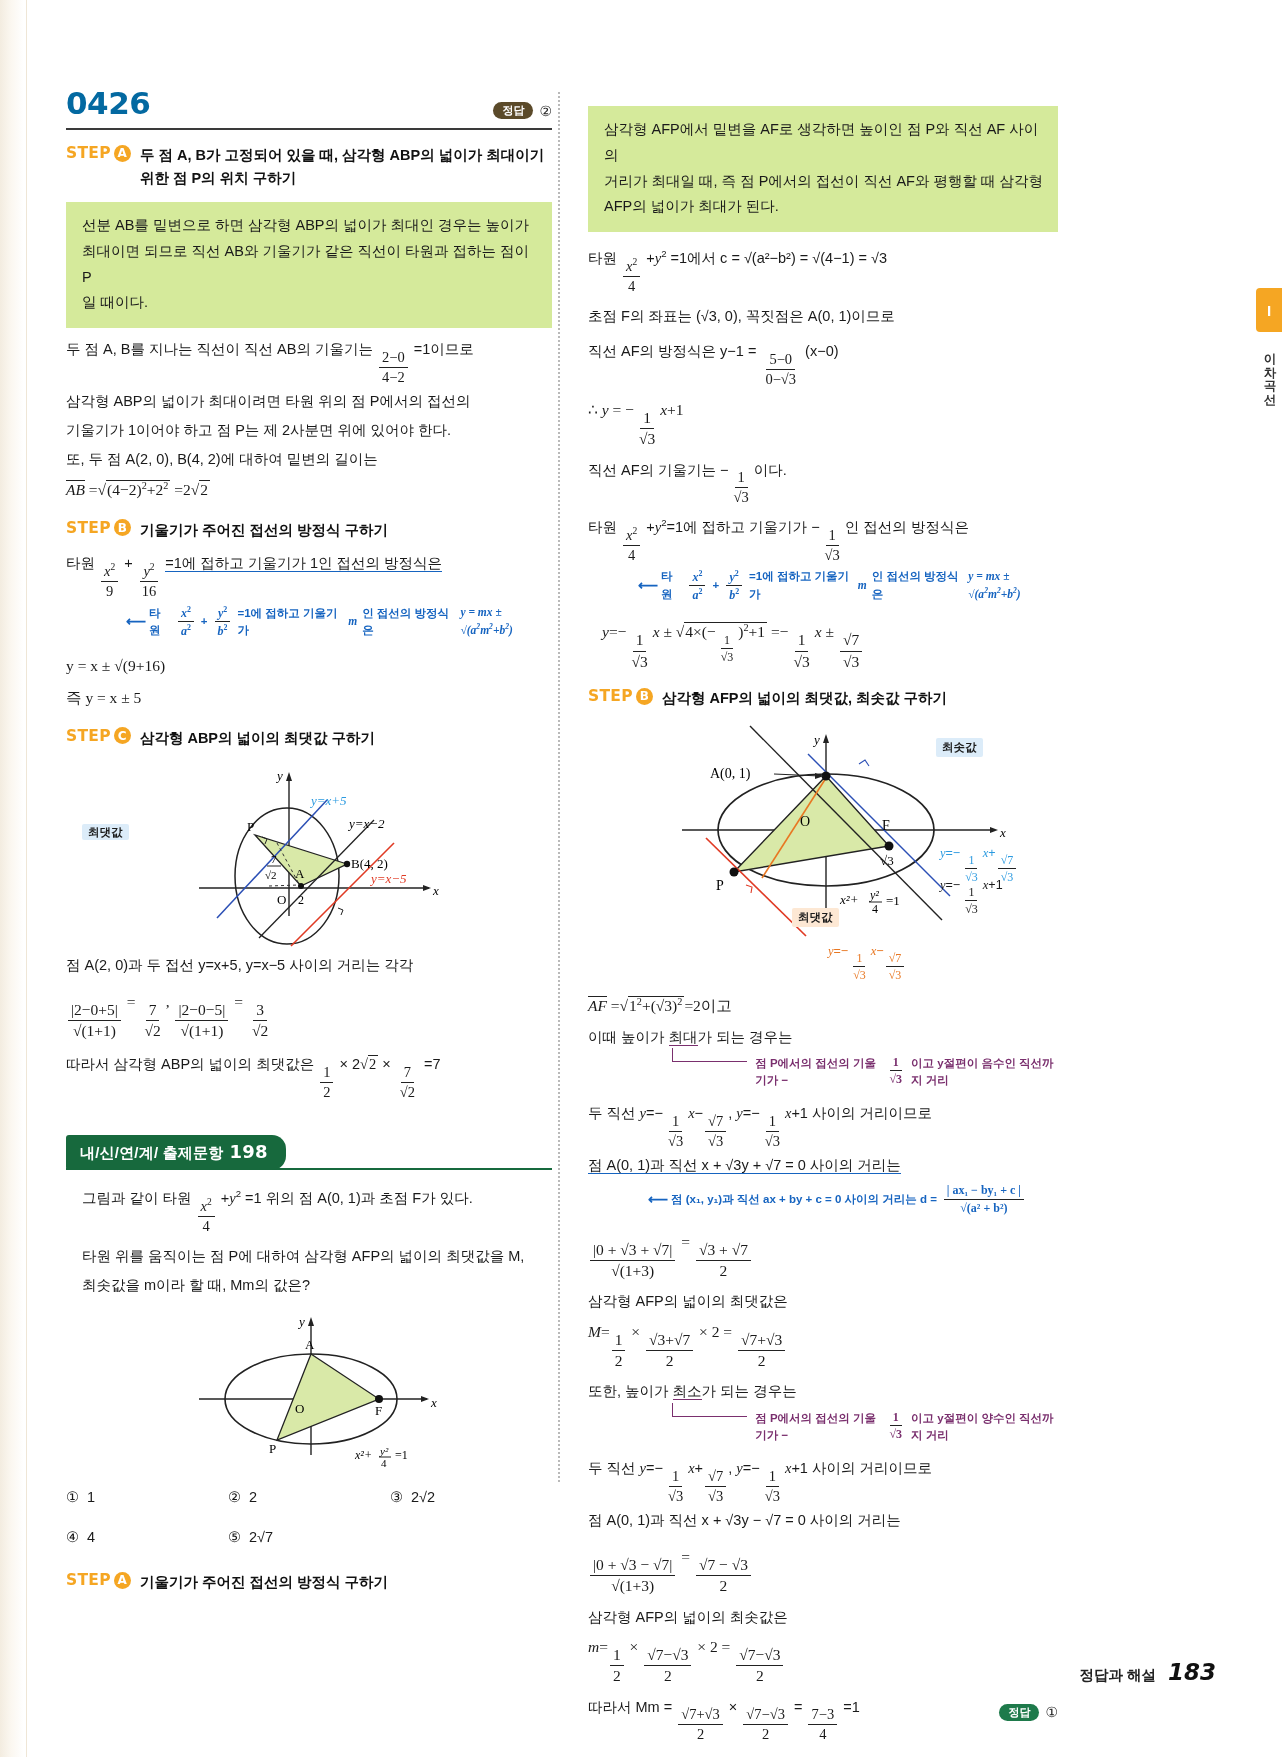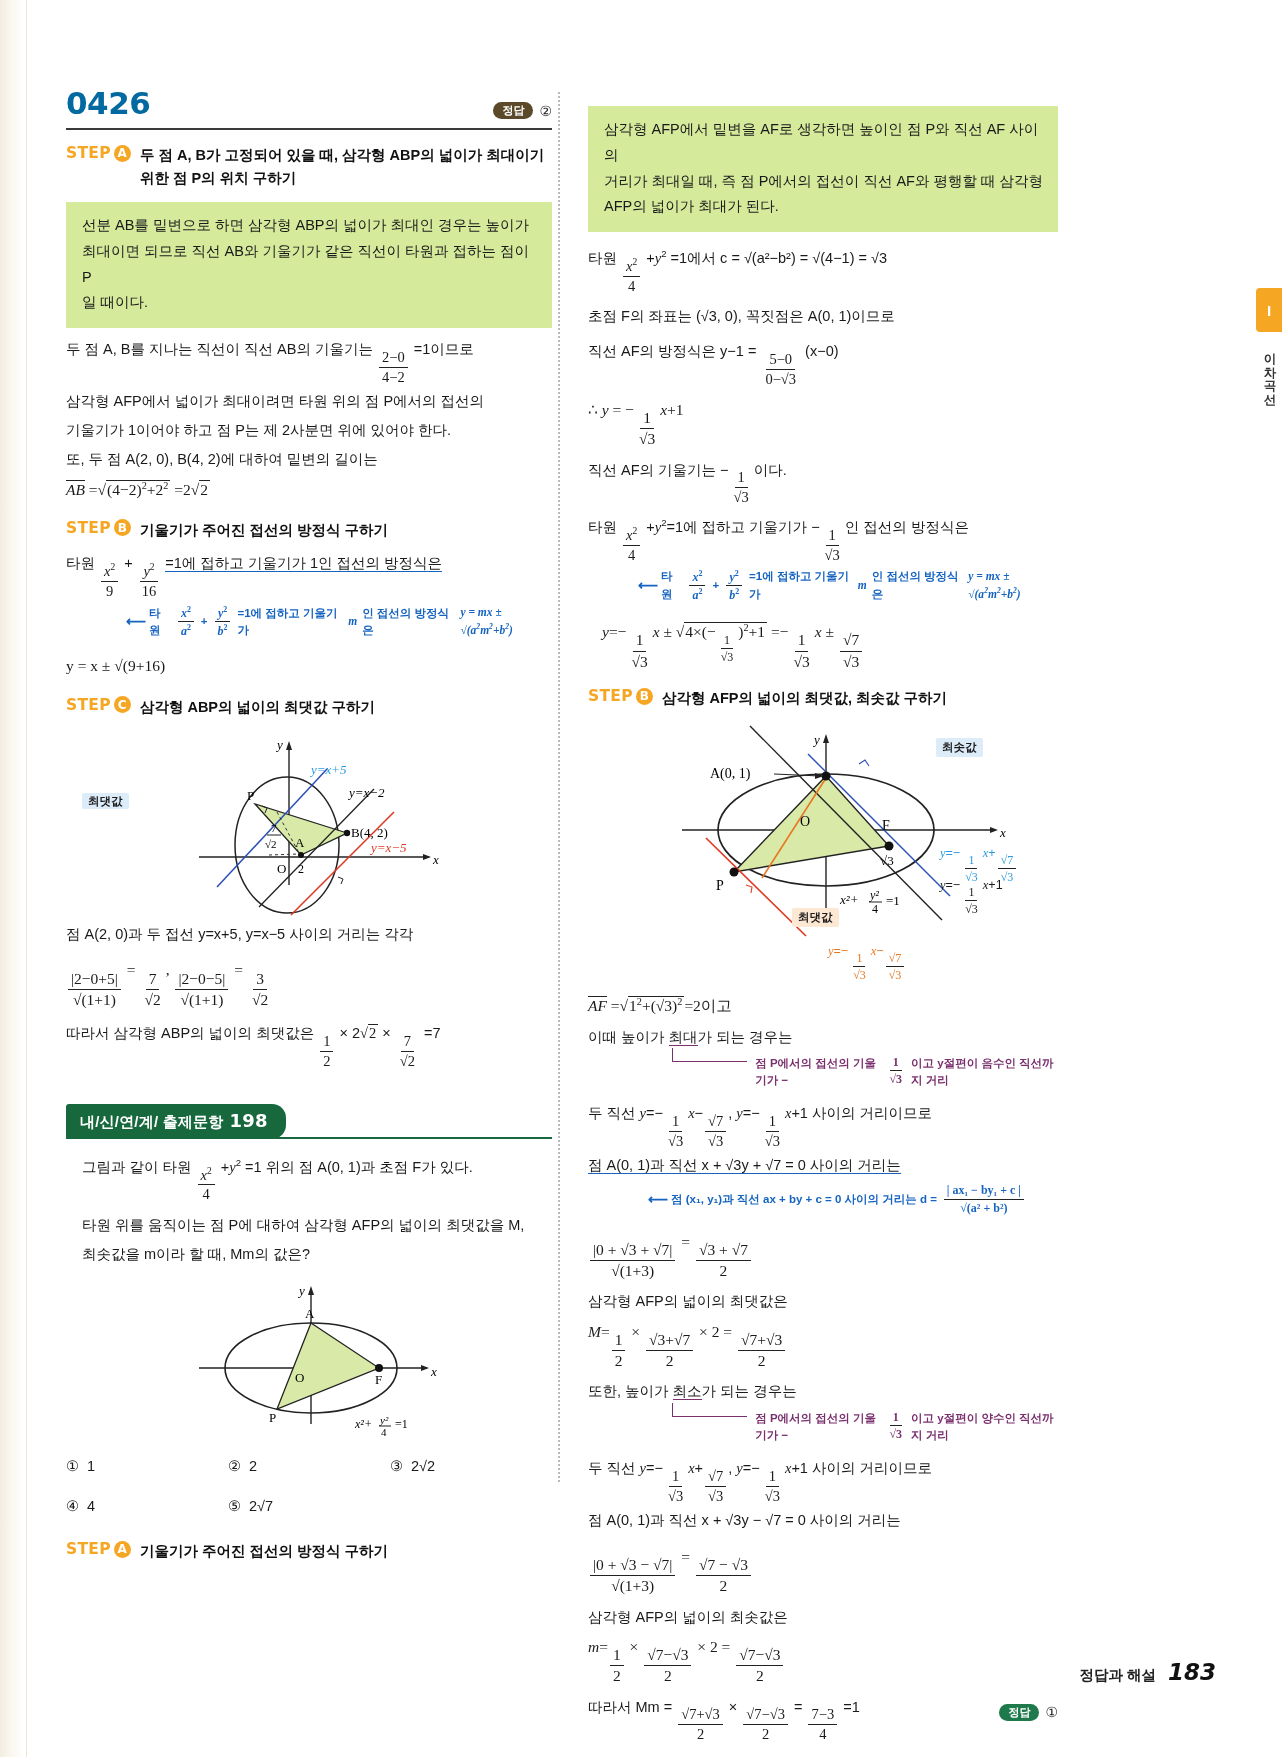--- a/index.html
+++ b/index.html
@@ -206,21 +206,21 @@
 
     <div class="body-line">
       <span>두 점 A, B를 지나는 직선이 직선 AB의 기울기는</span>
       <span class="frac">
         <span>2−0</span>
         <span>4−2</span>
       </span>
       <span>=1이므로</span>
     </div>
 
-    <div class="body-line tight">삼각형 AFP에서 넓이가 최대이려면 타원 위의 점 P에서의 접선의</div>
+    <div class="body-line tight">삼각형 ABP의 넓이가 최대이려면 타원 위의 점 P에서의 접선의</div>
     <div class="body-line tight">기울기가 1이어야 하고 점 P는 제 2사분면 위에 있어야 한다.</div>
     <div class="body-line tight">또, 두 점 A(2, 0), B(4, 2)에 대하여 밑변의 길이는</div>
 
     <div class="body-line tight eq">
       <span class="ovl"><span class="mathi">AB</span></span>
       =<span class="sqrt"><span class="rad">√</span><span class="body">(4−2)<sup class="s">2</sup>+2<sup class="s">2</sup></span></span>
       =2<span class="sqrt"><span class="rad">√</span><span class="body">2</span></span>
     </div>
 
     <div class="step-row">
@@ -257,20 +257,21 @@
           <span><span class="mathi">y</span><sup class="s">2</sup></span>
           <span><span class="mathi">b</span><sup class="s">2</sup></span>
         </span>
       <span>=1에 접하고 기울기가</span>
       <span class="mathi">m</span>
       <span>인 접선의 방정식은</span>
       <span class="mathi">y = mx ± √(a<sup class="s">2</sup>m<sup class="s">2</sup>+b<sup class="s">2</sup>)</span>
     </div>
 
     <div class="body-line eq" style="margin-top:12px;">y = x ± √(9+16)</div>
+    <div class="body-line eq tight">즉 y = x ± 5</div>
 
     <div class="step-row">
       <div class="step-tag">
         <span>STEP</span>
         <span class="step-circle">C</span>
       </div>
       <div class="step-title">삼각형 ABP의 넓이의 최댓값 구하기</div>
     </div>
 
     <svg class="figure fig-svg" width="300" height="190" viewBox="0 0 300 190">

